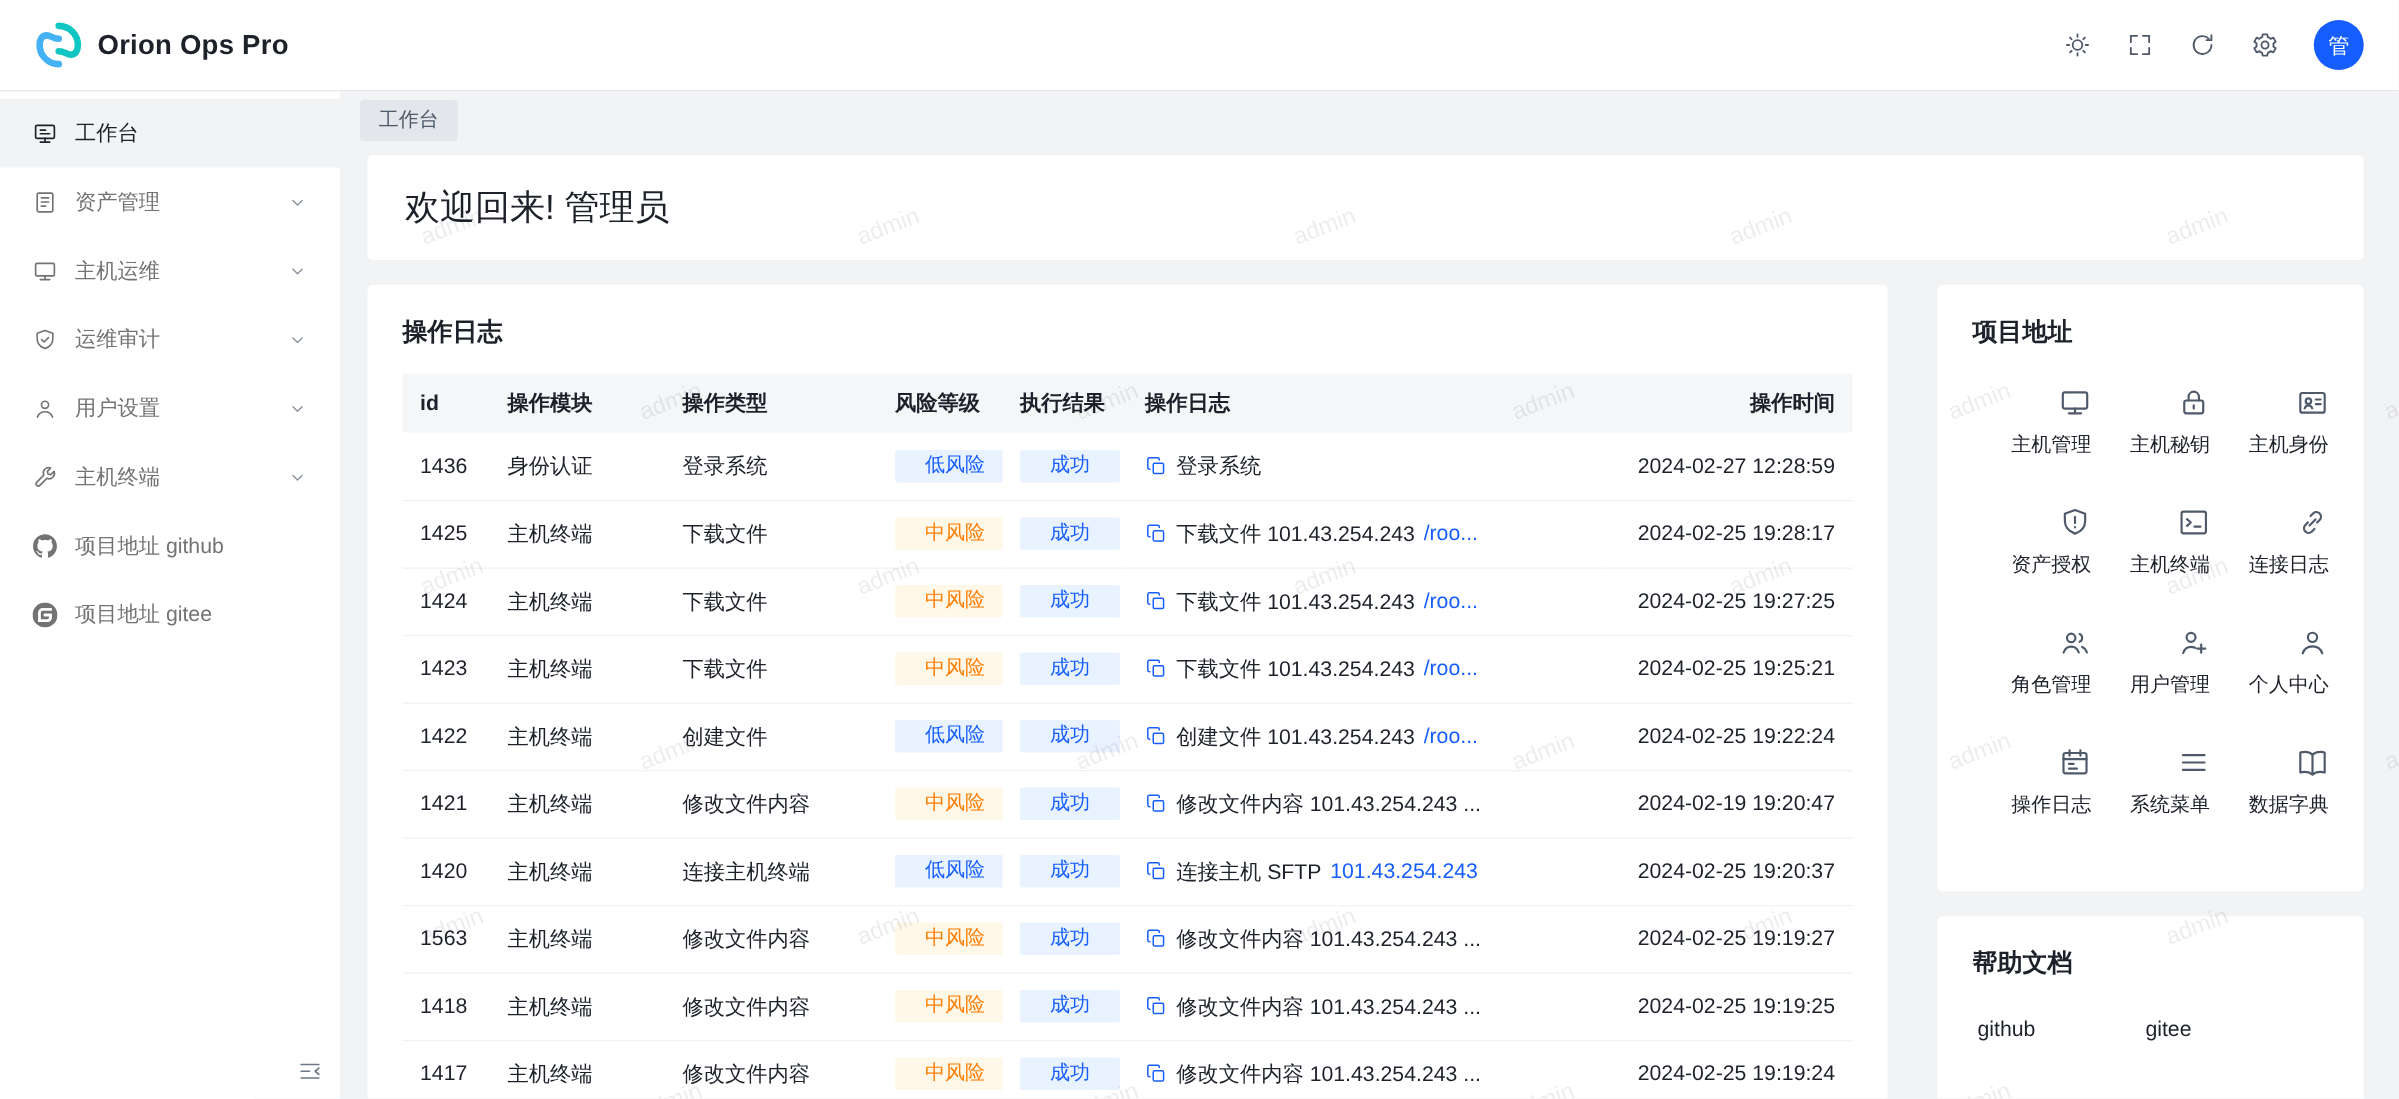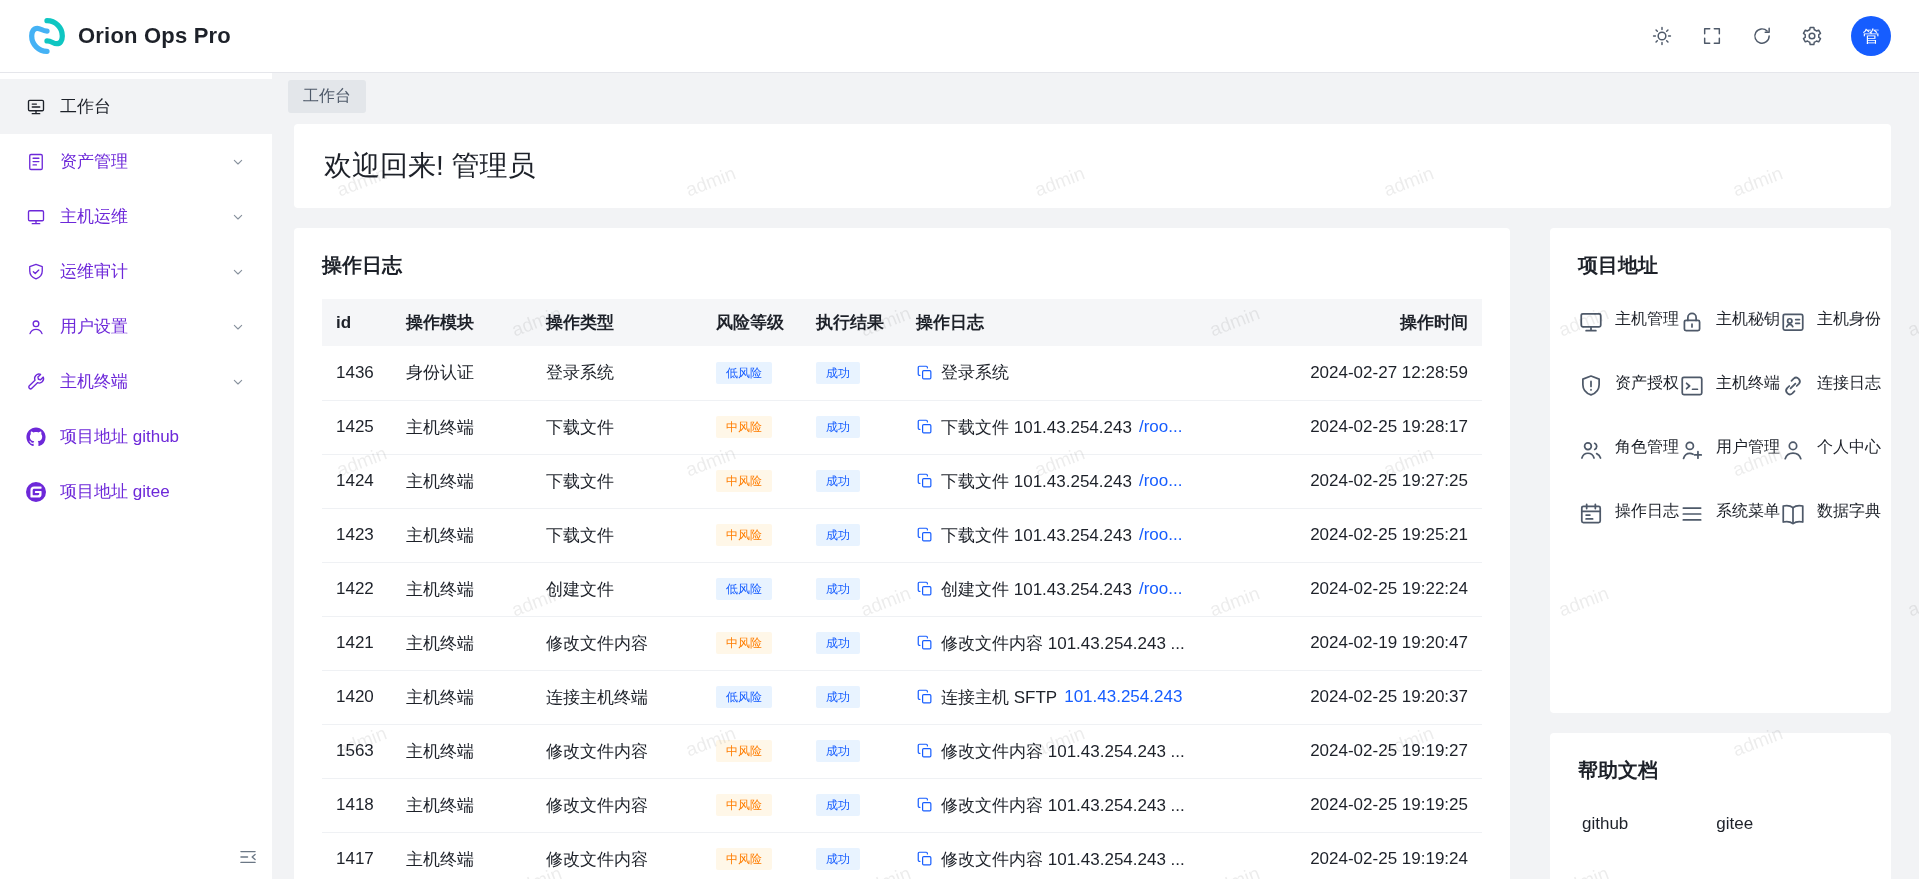--- a/index.html
+++ b/index.html
@@ -15,21 +15,21 @@
   .app-title{font-size:22px;font-weight:700;color:#1d2129;letter-spacing:.2px}
   .header-actions{display:flex;align-items:center;gap:28px}
   .h-icon{width:22px;height:22px;color:#4e5969;cursor:pointer;display:inline-block}
   .h-icon svg{width:100%;height:100%;display:block}
   .avatar{width:40px;height:40px;border-radius:50%;background:#165dff;color:#fff;display:flex;
           align-items:center;justify-content:center;font-size:17px;cursor:pointer;flex:none}
 
   
   .body-row{display:flex;height:806px}
   .sidebar{width:272px;background:#fff;flex:none;position:relative;padding-top:6px}
-  .side-item{height:55px;display:flex;align-items:center;gap:14px;padding:0 26px;color:#6d28d9;
+  .side-item{height:55px;display:flex;align-items:center;gap:14px;padding:0 26px;color:#737373;
              cursor:pointer;font-size:17px;white-space:nowrap}
   .side-item.active{background:#f2f3f5;color:#1d2129}
   .s-icon{width:20px;height:20px;flex:none;display:inline-block}
   .s-icon svg{width:100%;height:100%;display:block}
   .chev{margin-left:auto;width:16px;height:16px;color:#86909c;flex:none}
   .chev svg{width:100%;height:100%;display:block}
   .collapse{position:absolute;right:14px;bottom:12px;width:20px;height:20px;color:#6b7785;cursor:pointer}
   .collapse svg{width:100%;height:100%;display:block}
 
   .content{flex:1;position:relative;overflow:hidden}
@@ -53,33 +53,33 @@
   table{width:100%;border-collapse:collapse;font-size:17px;table-layout:fixed}
   th{background:#f5f6f8;text-align:left;font-weight:600;color:#1d2129;height:47px;padding:0 14px;white-space:nowrap}
   th:nth-child(1){width:70px}
   th:nth-child(2){width:140px}
   th:nth-child(3){width:170px}
   th:nth-child(4){width:100px}
   th:nth-child(5){width:100px}
   th:nth-child(7){width:200px}
   td{height:54px;padding:0 14px;border-bottom:1px solid #eff1f4;white-space:nowrap;color:#1d2129;overflow:hidden}
   .col-time{text-align:right}
-  .badge{display:inline-block;font-size:12px;line-height:1;padding:5px 10px;border-radius:2px}
+  .badge{display:inline-block;font-size:16px;line-height:1;padding:5px 24px;border-radius:2px}
   .b-blue{background:#e8f3ff;color:#165dff}
   .b-orange{background:#fff7e8;color:#ff7d00}
   .log-cell{display:flex;align-items:center;gap:7px;overflow:hidden}
   .copy{width:18px;height:18px;color:#165dff;cursor:pointer;flex:none}
   .copy svg{width:100%;height:100%;display:block}
   .log-link{color:#165dff;cursor:pointer;text-decoration:none}
 
   
   .right-col{width:341px;flex:none}
   .qa-card{height:485px}
   .qa-grid{margin-top:30px;display:grid;grid-template-columns:repeat(3,1fr);row-gap:38px}
-  .qa-item{display:flex;align-items:flex-start;gap:11px;cursor:pointer}
+  .qa-item{display:flex;flex-direction:column;align-items:flex-end;gap:11px;cursor:pointer}
   .q-icon{width:26px;height:26px;color:#4e5969;display:inline-block}
   .q-icon svg{width:100%;height:100%;display:block}
   .qa-label{font-size:16px;color:#1d2129;white-space:nowrap}
   .help-card{margin-top:20px;height:230px}
   .help-links{display:flex;gap:88px;margin-top:30px;padding-left:4px}
   .help-link{font-size:17px;color:#1d2129;cursor:pointer}
 </style>
 </head>
 <body>
 

